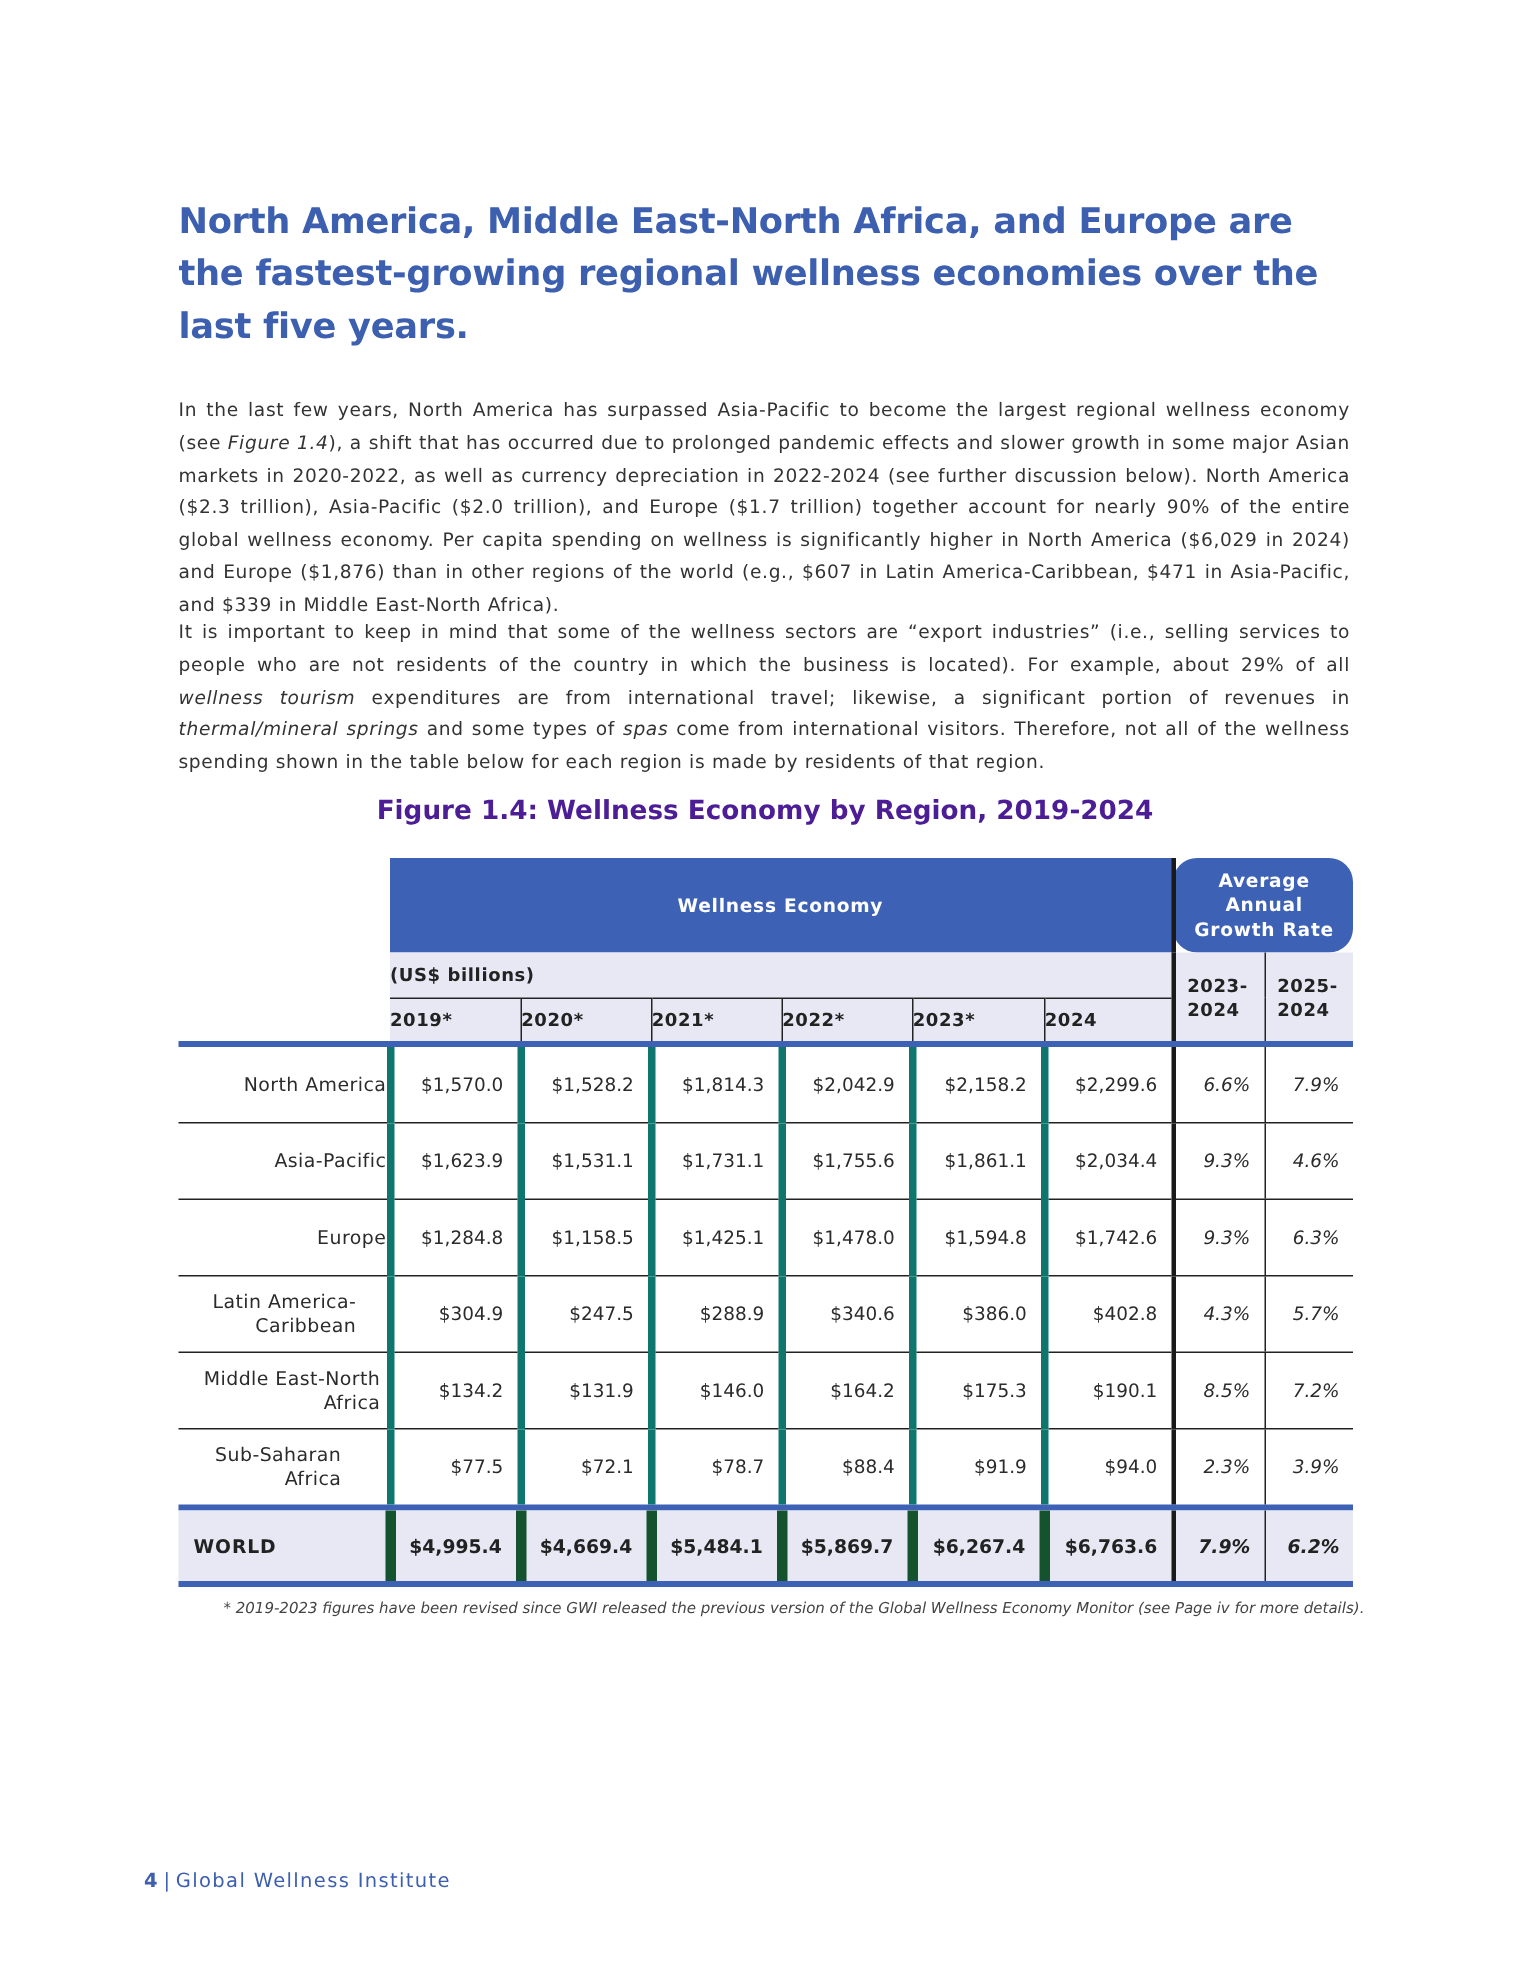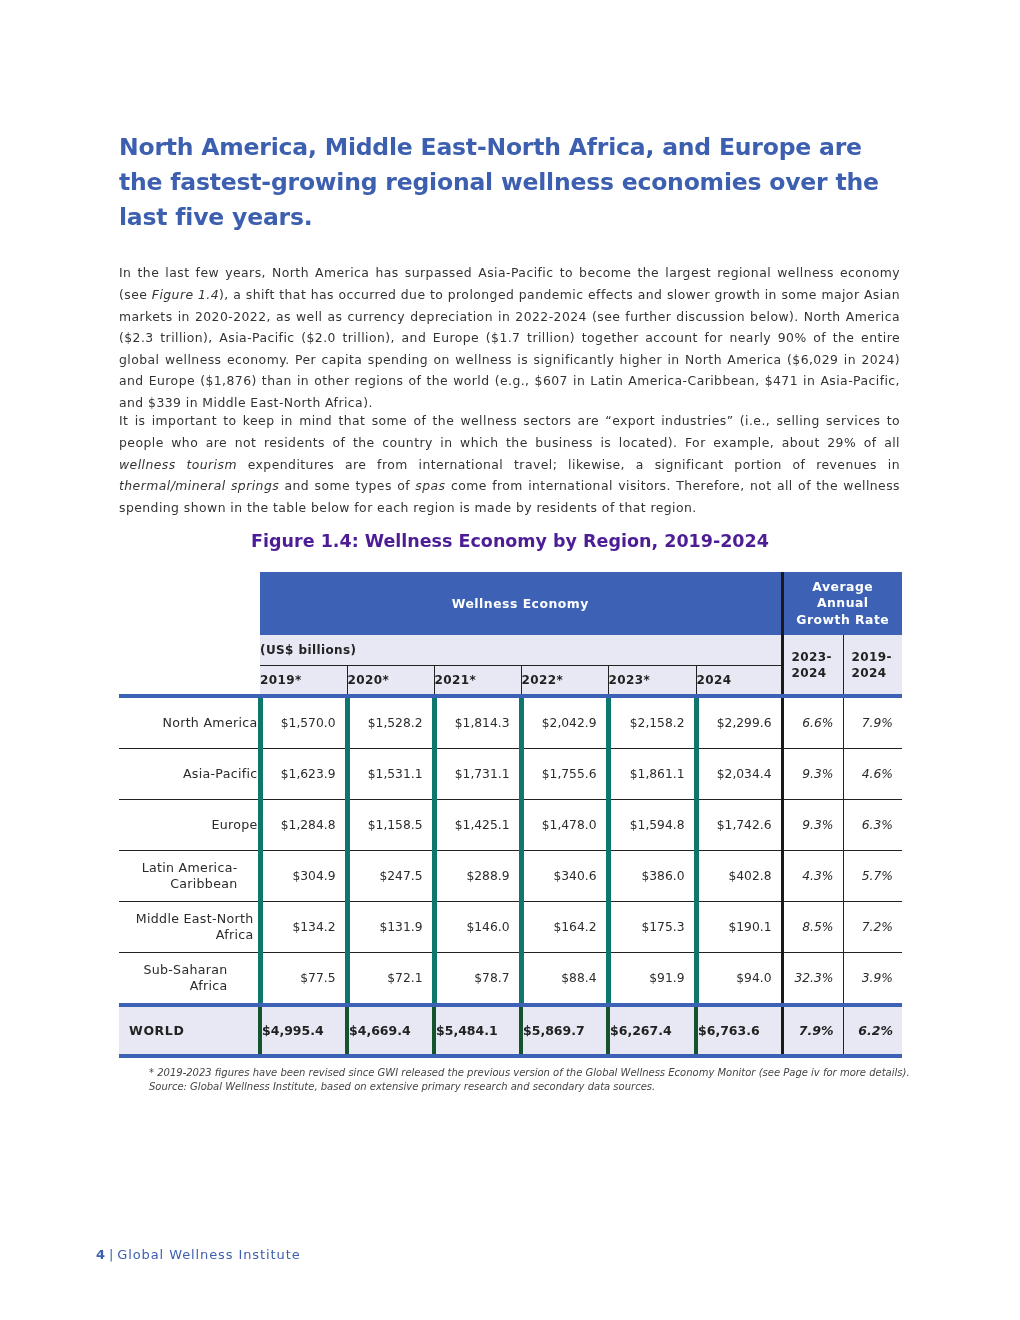--- a/index.html
+++ b/index.html
@@ -20,21 +20,21 @@
   .yr-first { border-left: none; }
   .sep-right { border-right: 3px solid #1a1a1a; }
   .gr-col { border-left: 1px solid #222; }
   .rule-blue td { height: 4px; background: #3d62b5; padding: 0; }
   .row td { height: 50px; border-bottom: 1px solid #222; }
   .row td.num { border-left: 5px solid #0f766e; text-align: right; padding-right: 9px; font-size: 12.3px; color: #2b2b2b; }
   .row td.name { text-align: right; padding-left: 10px; font-size: 12.6px; line-height: 16px; color: #2b2b2b; letter-spacing: 0.3px; }
   .row td.pct { border-left: 1px solid #222; text-align: right; padding-right: 9px; font-style: italic; font-size: 12.3px; }
   .row.last td { border-bottom: none; }
   .world td { height: 47px; background: #e8e8f5; font-weight: bold; font-size: 12.5px; color: #222; }
-  .world td.num { border-left: 4px solid #14532d; text-align: left; padding-right: 9px; }
+  .world td.num { border-left: 7px solid #14532d; text-align: right; padding-right: 9px; }
   .world td.name { padding-left: 10px; letter-spacing: 0.6px; }
   .world td.pct { border-left: 1px solid #222; text-align: right; padding-right: 9px; font-style: italic; }
 
   .notes { position: absolute; left: 128px; top: 1066px; width: 770px; font-size: 10px; line-height: 14px; color: #444; font-style: italic; margin-left: 21px; }
   .footer { position: absolute; left: 96px; top: 1247px; font-size: 13px; color: #3d5fb0; letter-spacing: 0.9px; }
   .footer b { font-weight: bold; }
   .footer .bar { color: #3d5fb0; margin: 0 3px; }
 </style>
 </head>
 <body>
@@ -56,26 +56,26 @@
       <col style="width:87px">
       <col style="width:88px">
       <col style="width:86px">
       <col style="width:61px">
       <col style="width:59px">
   </colgroup>
   <tbody>
       <tr style="height:63px">
     <td class="blank" rowspan="3"></td>
     <td class="hdr-blue sep-right" colspan="6">Wellness Economy</td>
-    <td class="hdr-blue" colspan="2" style="line-height:16.5px; padding:0 8px;">Average Annual Growth Rate</td>
+    <td class="hdr-blue" colspan="2" style="line-height:16.5px; padding:0 8px;border-radius:16px;">Average Annual Growth Rate</td>
   </tr>
   <tr style="height:30px">
     <td class="hdr-light sep-right" colspan="6">(US$ billions)</td>
     <td class="hdr-light" rowspan="2" style="line-height:16px; padding:0 8px;">2023-2024</td>
-    <td class="hdr-light gr-col" rowspan="2" style="line-height:16px; padding:0 8px;">2019-2024</td>
+    <td class="hdr-light gr-col" rowspan="2" style="line-height:16px; padding:0 8px;">2025-2024</td>
   </tr>
   <tr style="height:29px">
     <td class="hdr-light yr yr-first">2019*</td>
     <td class="hdr-light yr">2020*</td>
     <td class="hdr-light yr">2021*</td>
     <td class="hdr-light yr">2022*</td>
     <td class="hdr-light yr">2023*</td>
     <td class="hdr-light yr sep-right">2024</td>
   </tr>
   <tr class="rule-blue">
@@ -138,21 +138,21 @@
     <td class="pct">7.2%</td>
   </tr>
   <tr class="row last">
     <td class="name" style="padding-right:30px">Sub-Saharan Africa</td>
     <td class="num">$77.5</td>
     <td class="num">$72.1</td>
     <td class="num">$78.7</td>
     <td class="num">$88.4</td>
     <td class="num">$91.9</td>
     <td class="num sep-right">$94.0</td>
-    <td class="pct" style="border-left:none">32.3%</td>
+    <td class="pct" style="border-left:none">2.3%</td>
     <td class="pct">3.9%</td>
   </tr>
   <tr class="rule-blue">
         <td colspan="9"></td>
       </tr>
   <tr class="world">
     <td class="name">WORLD</td>
     <td class="num">$4,995.4</td>
     <td class="num">$4,669.4</td>
     <td class="num">$5,484.1</td>
@@ -163,16 +163,15 @@
     <td class="pct">6.2%</td>
   </tr>
   <tr class="rule-blue">
         <td colspan="9"></td>
       </tr>
 </tbody>
   </table>
 
 <div class="notes">
   <div>* 2019-2023 figures have been revised since GWI released the previous version of the Global Wellness Economy Monitor (see Page iv for more details).</div>
-  <div>Source: Global Wellness Institute, based on extensive primary research and secondary data sources.</div>
 </div>
 
 <div class="footer"><b>4</b><span class="bar">|</span><span>Global Wellness Institute</span></div>
 
 </body></html>

